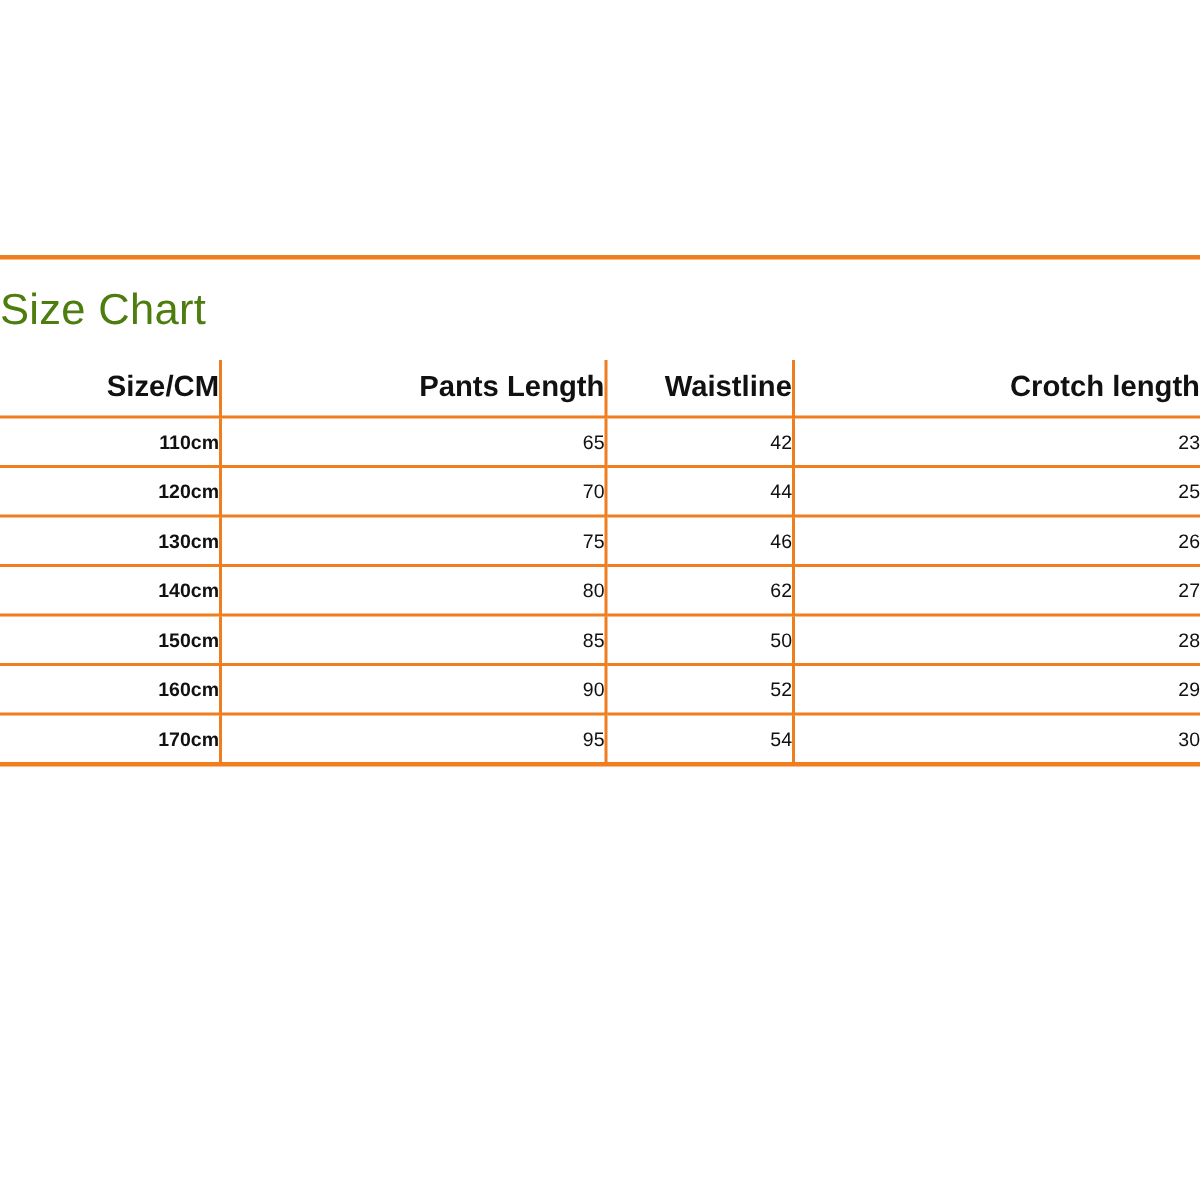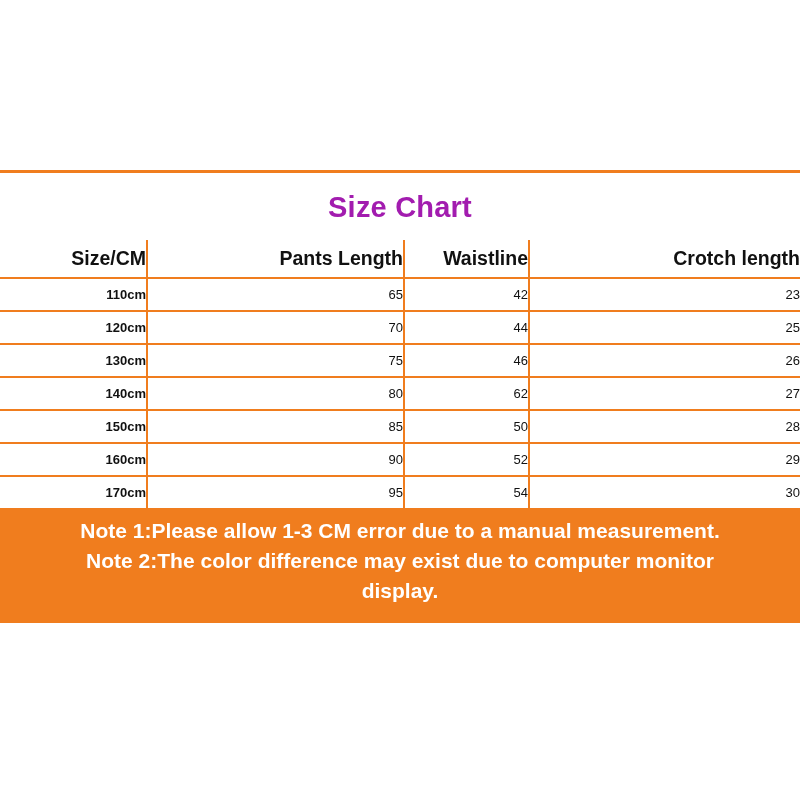--- a/index.html
+++ b/index.html
@@ -23,24 +23,24 @@
     position: absolute;
     left: 0;
     top: 170px;
     width: 800px;
     background: #ffffff;
     border-top: 3px solid #f07d1e;
     border-bottom: 3px solid #f07d1e;
     box-sizing: border-box;
   }
   .chart-title {
-    text-align: center;
+    text-align: left;
     font-size: 29px;
-    font-weight: bold;
-    color: #a21caf;
+    font-weight: normal;
+    color: #4d7c0f;
     padding: 18px 0 16px 0;
     letter-spacing: 0.2px;
   }
   table.size-table {
     width: 800px;
     border-collapse: collapse;
     table-layout: fixed;
   }
   table.size-table col.c0 { width: 147px; }
   table.size-table col.c1 { width: 257px; }
@@ -157,20 +157,15 @@
         </tr>
         <tr>
           <td class="size-cell">170cm</td>
           <td class="val">95</td>
           <td class="val">54</td>
           <td class="val">30</td>
         </tr>
       </tbody>
     </table>
 
-    <div class="notes">
-      <div class="note-line">Note 1:Please allow 1-3 CM error due to a manual measurement.</div>
-      <div class="note-line">Note 2:The color difference may exist due to computer monitor</div>
-      <div class="note-line">display.</div>
-    </div>
 
   </div>
 </div>
 
 </body></html>

